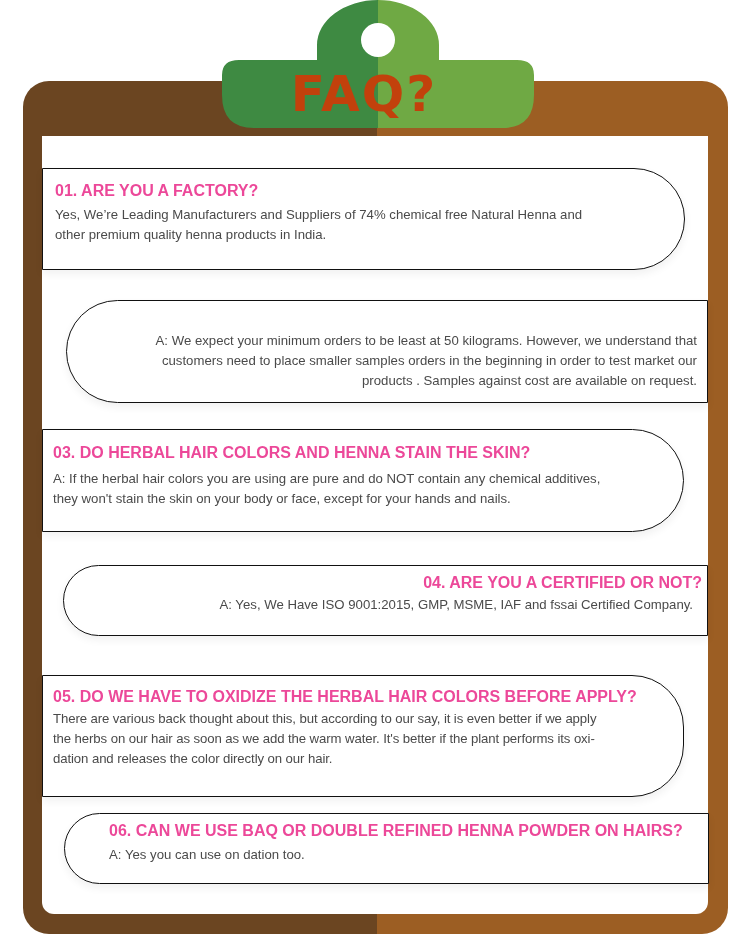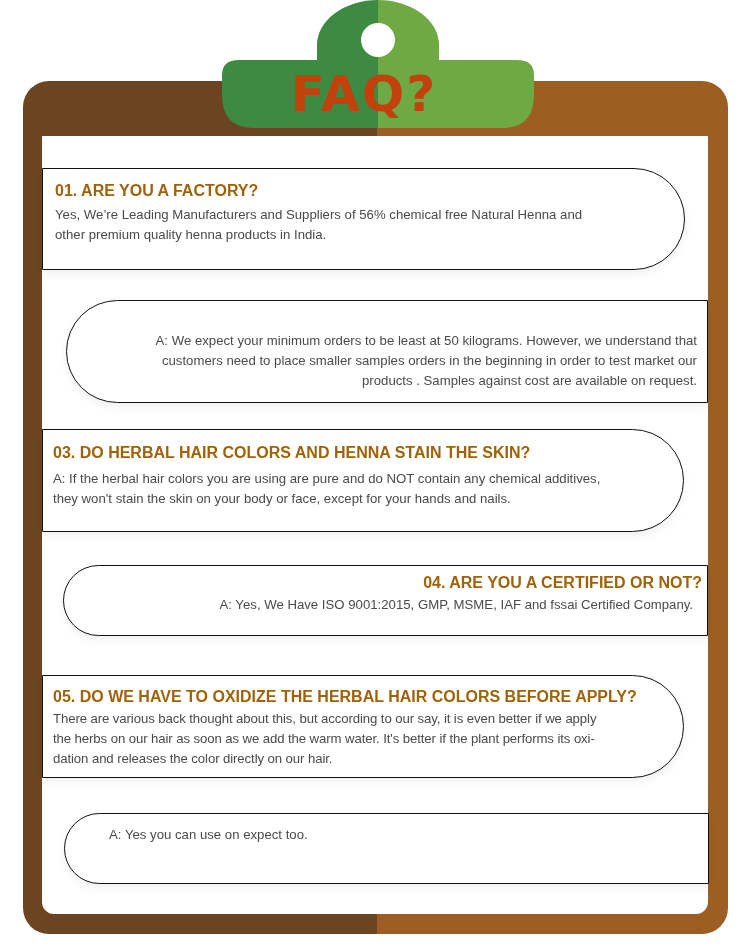--- a/index.html
+++ b/index.html
@@ -26,21 +26,21 @@
     font-family: "DejaVu Sans", sans-serif;
   }
   .card {
     position: absolute; background: #fff; border: 1.3px solid #111;
     box-shadow: 0 4px 8px rgba(0,0,0,0.06);
     box-sizing: border-box;
   }
   .card.left { border-left: 1.3px solid #111; border-radius: 0 52px 52px 0; }
   .card.right { border-right: 1.3px solid #111; border-radius: 52px 0 0 52px; }
   .q {
-    color: #a16207; font-weight: 700; font-size: 16px; line-height: 20px; margin: 0;
+    color: #ec4899; font-weight: 700; font-size: 16px; line-height: 20px; margin: 0;
     white-space: nowrap;
   }
   .a {
     color: #4a4a4a; font-size: 13.2px; line-height: 20px; margin: 4px 0 0 0;
   }
   .right .q, .right .a { text-align: right; }
   .right .a.left-align { text-align: left; }
 </style>
 </head>
 <body>
@@ -60,21 +60,21 @@
       <rect x="156" y="0" width="156" height="130" fill="#6fa944"></rect>
     </g>
     <circle cx="156" cy="40" r="17" fill="#ffffff"></circle>
   </svg>
   <div class="banner-title">FAQ?</div>
 </div>
 
 <div class="card left" style="left:42px; top:168px; width:643px; height:102px; padding:12px 14px 0 12px;">
   <p class="q">01.  ARE YOU A FACTORY?</p>
   <p class="a">
-    <span>Yes, We’re Leading Manufacturers and Suppliers of 56% chemical free Natural Henna and</span><br>
+    <span>Yes, We’re Leading Manufacturers and Suppliers of 74% chemical free Natural Henna and</span><br>
     <span>other premium quality henna products in India.</span>
   </p>
 </div>
 
 <div class="card right" style="left:66px; top:300px; width:642px; height:103px; padding:12px 10px 0 28px;">
   <p class="a left-align" style="margin-top:18px;text-align:right;">
     <span>A: We expect your minimum orders to be least at 50 kilograms. However, we understand that</span><br>
     <span>customers need to place smaller samples orders in the beginning in order to test market our</span><br>
     <span>products . Samples against cost are available on request.</span>
   </p>
@@ -88,26 +88,27 @@
   </p>
 </div>
 
 <div class="card right" style="left:63px; top:565px; width:645px; height:71px; padding:7px 5px 0 20px;">
   <p class="q">04. ARE YOU A CERTIFIED OR NOT?</p>
   <p class="a" style="margin-top:2px; padding-right:9px;">
     <span>A: Yes, We Have ISO 9001:2015, GMP, MSME, IAF and fssai Certified Company.</span>
   </p>
 </div>
 
-<div class="card left" style="left:42px; top:675px; width:642px; height:103px; padding:11px 14px 0 10px;">
+<div class="card left" style="left:42px; top:675px; width:642px; height:122px; padding:11px 14px 0 10px;">
   <p class="q">05. DO WE HAVE TO OXIDIZE THE HERBAL HAIR COLORS BEFORE APPLY?</p>
   <p class="a" style="margin-top:2px; letter-spacing:-0.1px;">
     <span>There are various back thought about this, but according to our say, it is even better if we apply</span><br>
     <span>the herbs on our hair as soon as we add the warm water. It's better if the plant performs its oxi-</span><br>
     <span>dation and releases the color directly on our hair.</span>
   </p>
 </div>
 
 <div class="card right" style="left:64px; top:813px; width:645px; height:71px; padding:7px 5px 0 44px;">
+  <p class="q" style="text-align:left;">06. CAN WE USE BAQ OR DOUBLE REFINED HENNA POWDER ON HAIRS?</p>
   <p class="a" style="margin-top:4px; text-align:left;">
-    <span>A: Yes you can use on expect too.</span>
+    <span>A: Yes you can use on dation too.</span>
   </p>
 </div>
 
 </body></html>

